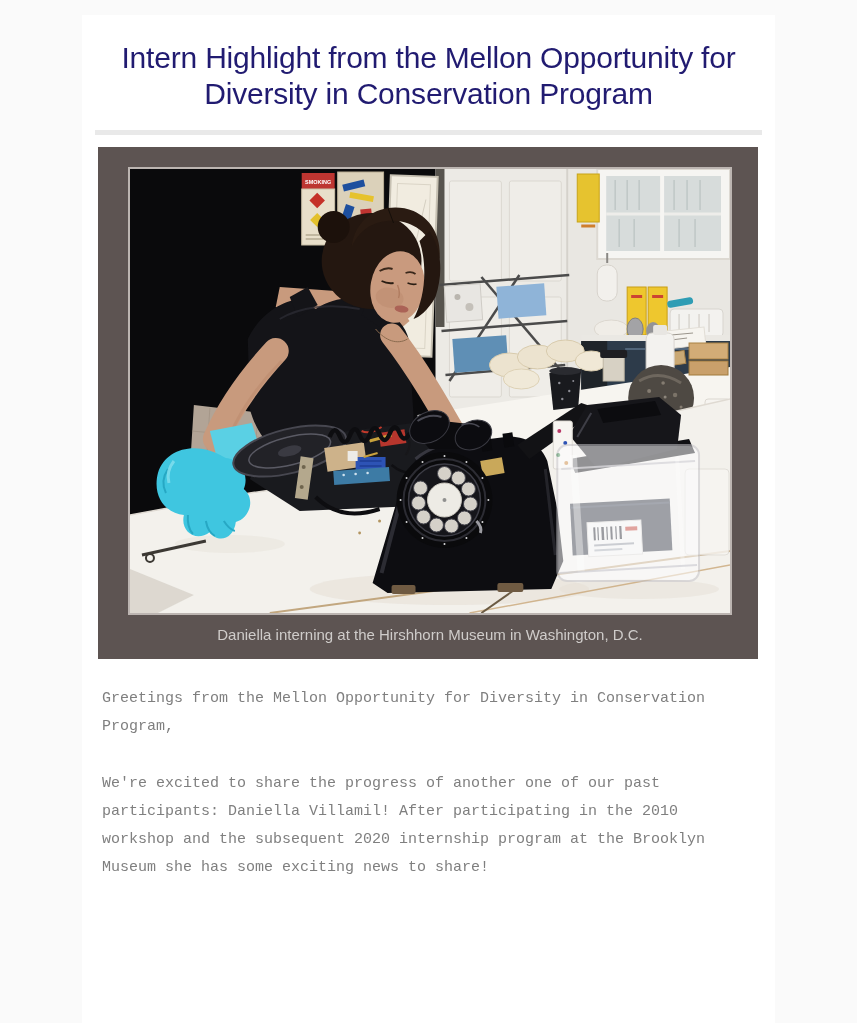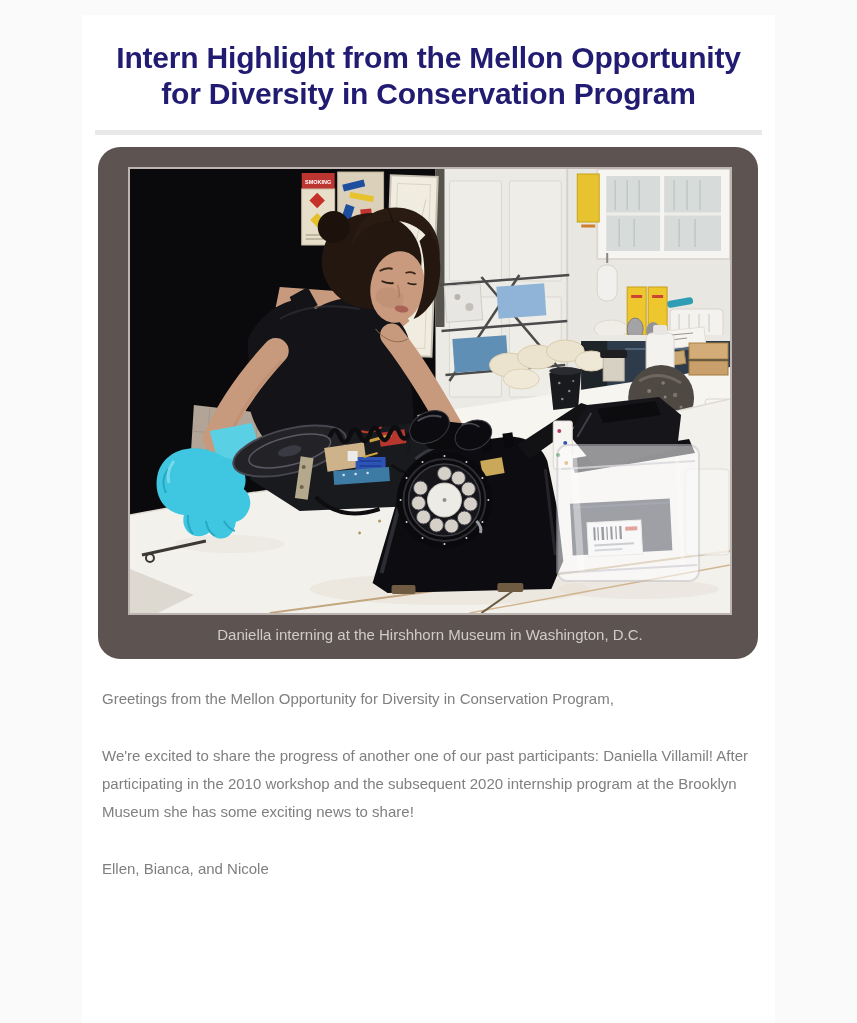--- a/index.html
+++ b/index.html
@@ -8,54 +8,54 @@
     background:#fafafa;
     font-family:"Liberation Sans","DejaVu Sans",sans-serif;
     padding-top:15px;box-sizing:border-box;
   }
   .panel{
     width:693px;margin:0 auto;background:#ffffff;
     min-height:1008px;box-sizing:border-box;padding-bottom:10px;
   }
   .title{
     margin:0 28px;padding-top:25px;
-    font-size:30px;line-height:36px;font-weight:bold;
+    font-size:30px;line-height:36px;font-weight:normal;
     color:#211b71;text-align:center;letter-spacing:-0.2px;
   }
   .divider{height:5px;background:#e9e9e9;margin:18px 13px 0;}
   .photo-block{
     margin:12px 17px 0 16px;background:#5d5452;
     padding:20px 26px 14px 30px;
   }
   .photo-frame{
     height:444px;border:2px solid #bcb5b1;background:#0b0b0d;overflow:hidden;
   }
   .photo-frame svg{display:block;width:100%;height:100%;}
   .caption{
     margin-top:10px;text-align:center;
     font-size:15px;line-height:20px;color:#cfccca;
   }
   .body-copy{
     padding:0 20px;color:#7f7f7f;font-size:15px;line-height:28px;
   }
-  .body-copy p{margin:8px 0 29px;}
+  .body-copy p{margin:8px 0 29px;font-family:Liberation Mono, monospace;}
   .body-copy p.p-first{margin-top:26px;}
   .body-copy p.sign-off{margin-bottom:10px;}
   .body-copy p.signature{margin-bottom:0;}
 </style>
 </head>
 <body>
 
 <div class="panel">
 
   <h1 class="title">Intern Highlight from the Mellon Opportunity for Diversity in Conservation Program</h1>
 
   <div class="divider"></div>
 
-  <figure class="photo-block" style="margin-block:12px 0;border-radius:22px;">
+  <figure class="photo-block" style="margin-block:12px 0;">
     <div class="photo-frame">
       <svg viewBox="0 0 601 444" preserveAspectRatio="none" role="img">
 
         <polygon points="0,0 308,0 308,252 240,268 120,326 0,346" fill="#0a0a0c"></polygon>
 
         <g>
           <rect x="306" y="0" width="295" height="262" fill="#eceae5"></rect>
           <rect x="306" y="0" width="9" height="158" fill="#57544e"></rect>
           <rect x="320" y="12" width="52" height="100" rx="2" fill="#efede8" stroke="#dbd8d1"></rect>
           <rect x="320" y="128" width="52" height="100" rx="2" fill="#efede8" stroke="#dbd8d1"></rect>
@@ -390,16 +390,15 @@
           <path d="M430,404 L568,396" stroke="#cfcfd4" stroke-width="2" opacity="0.7"></path>
         </g>
       </svg>
     </div>
     <figcaption class="caption">Daniella interning at the Hirshhorn Museum in Washington, D.C.</figcaption>
   </figure>
 
   <div class="body-copy">
     <p class="p-first">Greetings from the Mellon Opportunity for Diversity in Conservation Program,</p>
     <p>We're excited to share the progress of another one of our past participants: Daniella Villamil! After participating in the 2010 workshop and the subsequent 2020 internship program at the Brooklyn Museum she has some exciting news to share!</p>
-    <p class="signature">Ellen, Bianca, and Nicole</p>
   </div>
 
 </div>
 
 </body></html>

